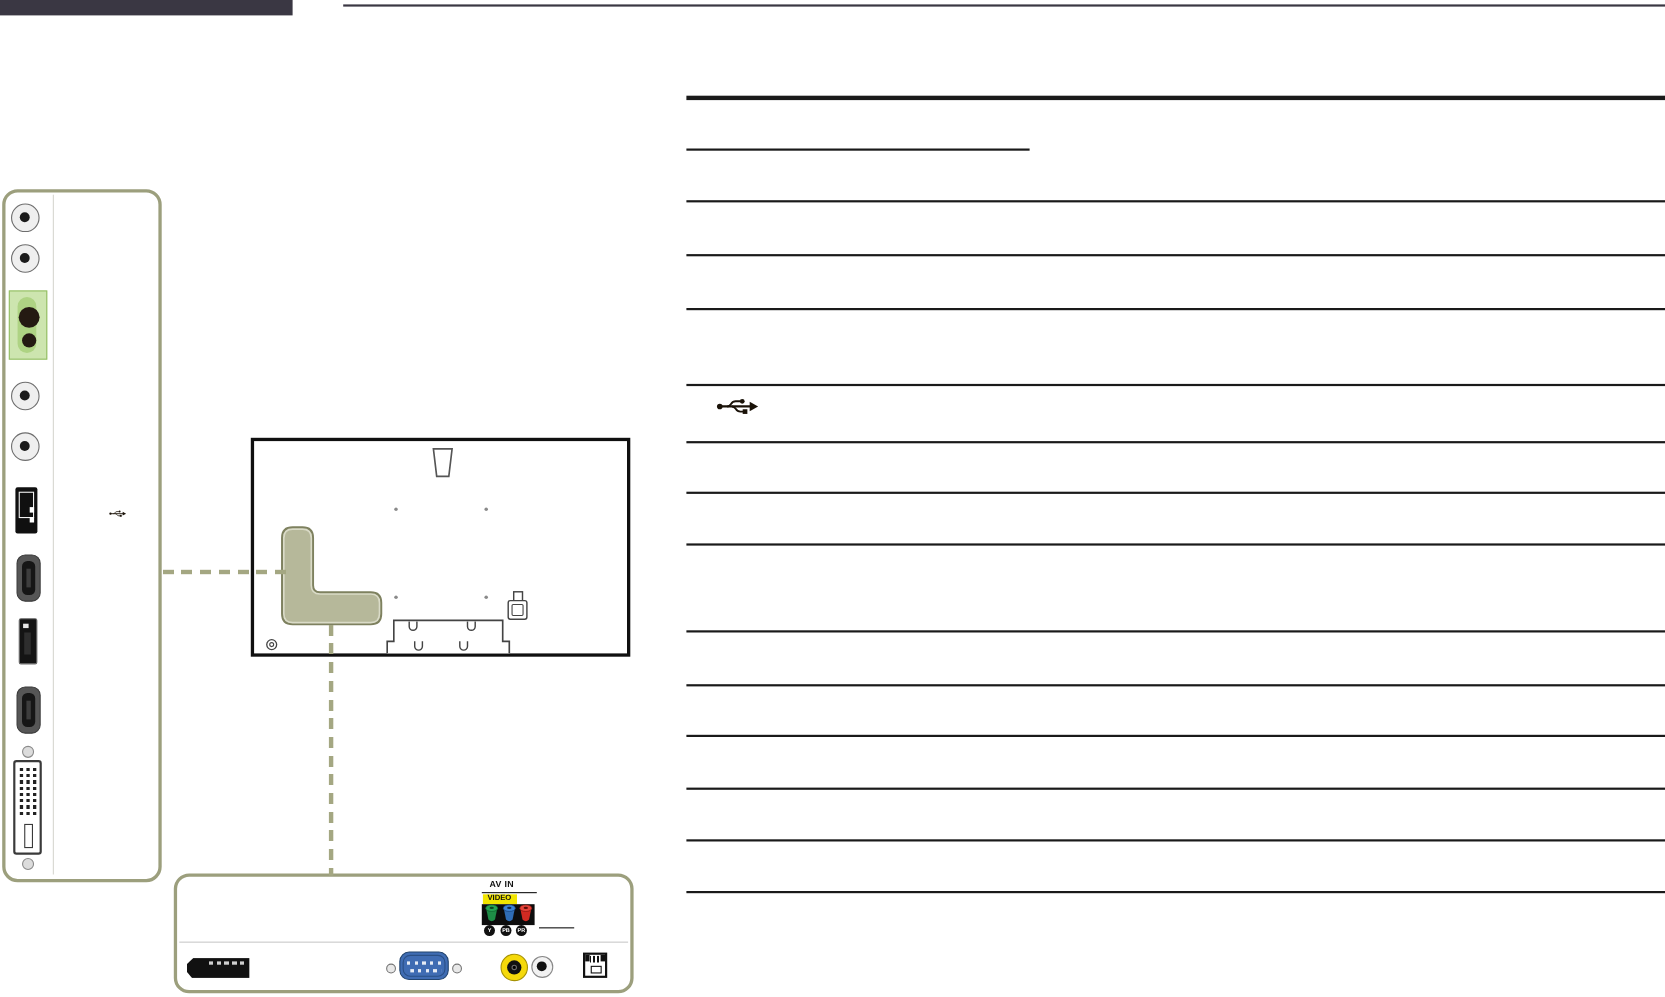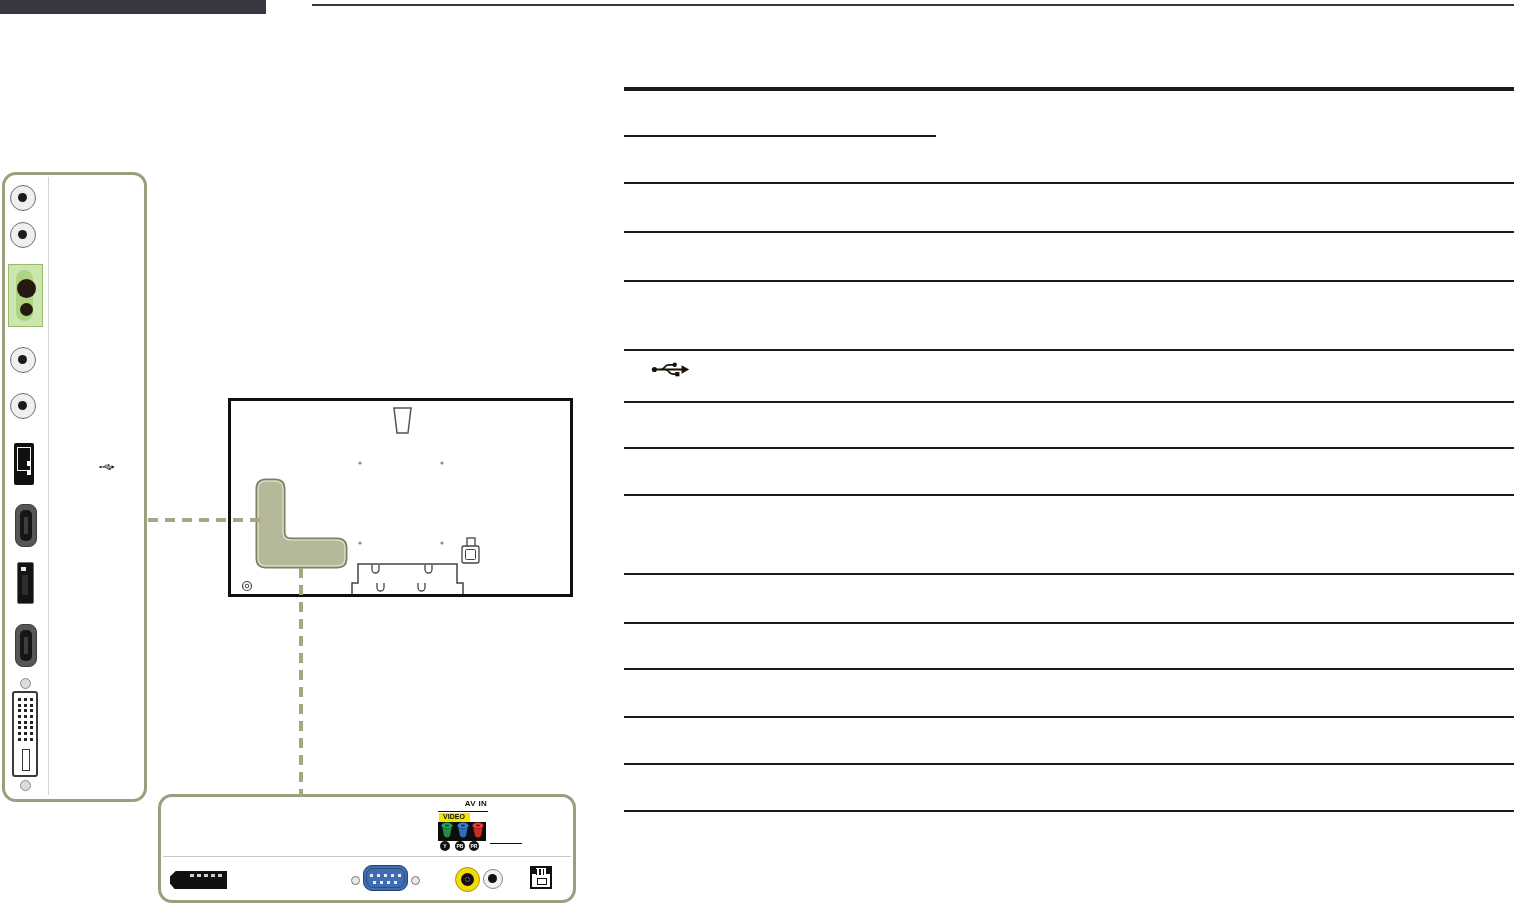--- a/index.html
+++ b/index.html
@@ -56,21 +56,21 @@
   .dash-v{left:299px;top:568px;width:4px;height:228px;z-index:6;
         background:repeating-linear-gradient(to bottom,#a4a782 0 10px,transparent 10px 17px);}
 
   
   .display-back{left:228px;top:398px;width:339px;height:193px;border:3px solid #101010;background:#fff;}
 
   
   .bottom-panel{left:158px;top:794px;width:412px;height:103px;border:3px solid #9c9f7d;
         border-radius:14px;background:#fff;}
   .bp-divider{position:absolute;left:2px;top:59px;right:2px;height:1px;background:#c9c9c9;}
-  .av-in{position:absolute;left:284px;top:2px;width:42px;text-align:right;
+  .av-in{position:absolute;left:284px;top:2px;width:42px;text-align:left;
         font-size:8px;font-weight:bold;letter-spacing:0.3px;color:#111;}
   .av-underline{position:absolute;left:277px;top:13.5px;width:50px;height:1.5px;background:#111;}
   .video-label{position:absolute;left:277.5px;top:16px;width:31px;height:8.5px;background:#f2e500;
         color:#111;font-size:7px;font-weight:bold;text-align:center;line-height:8.5px;}
   .av-block{position:absolute;left:277px;top:25px;width:48px;height:19px;background:#0d0d0d;}
   .comp-circle{position:absolute;top:43.5px;width:10px;height:10px;border-radius:50%;background:#111;
         color:#fff;font-size:5px;font-weight:bold;display:flex;align-items:center;justify-content:center;}
   .audio-line{position:absolute;left:329px;top:45.5px;width:32px;height:1.5px;background:#111;}
   .dp-out{position:absolute;left:9px;top:74px;width:57px;height:18px;background:#111;
         clip-path:polygon(10% 0,100% 0,100% 100%,8% 100%,0 70%,0 30%);}

